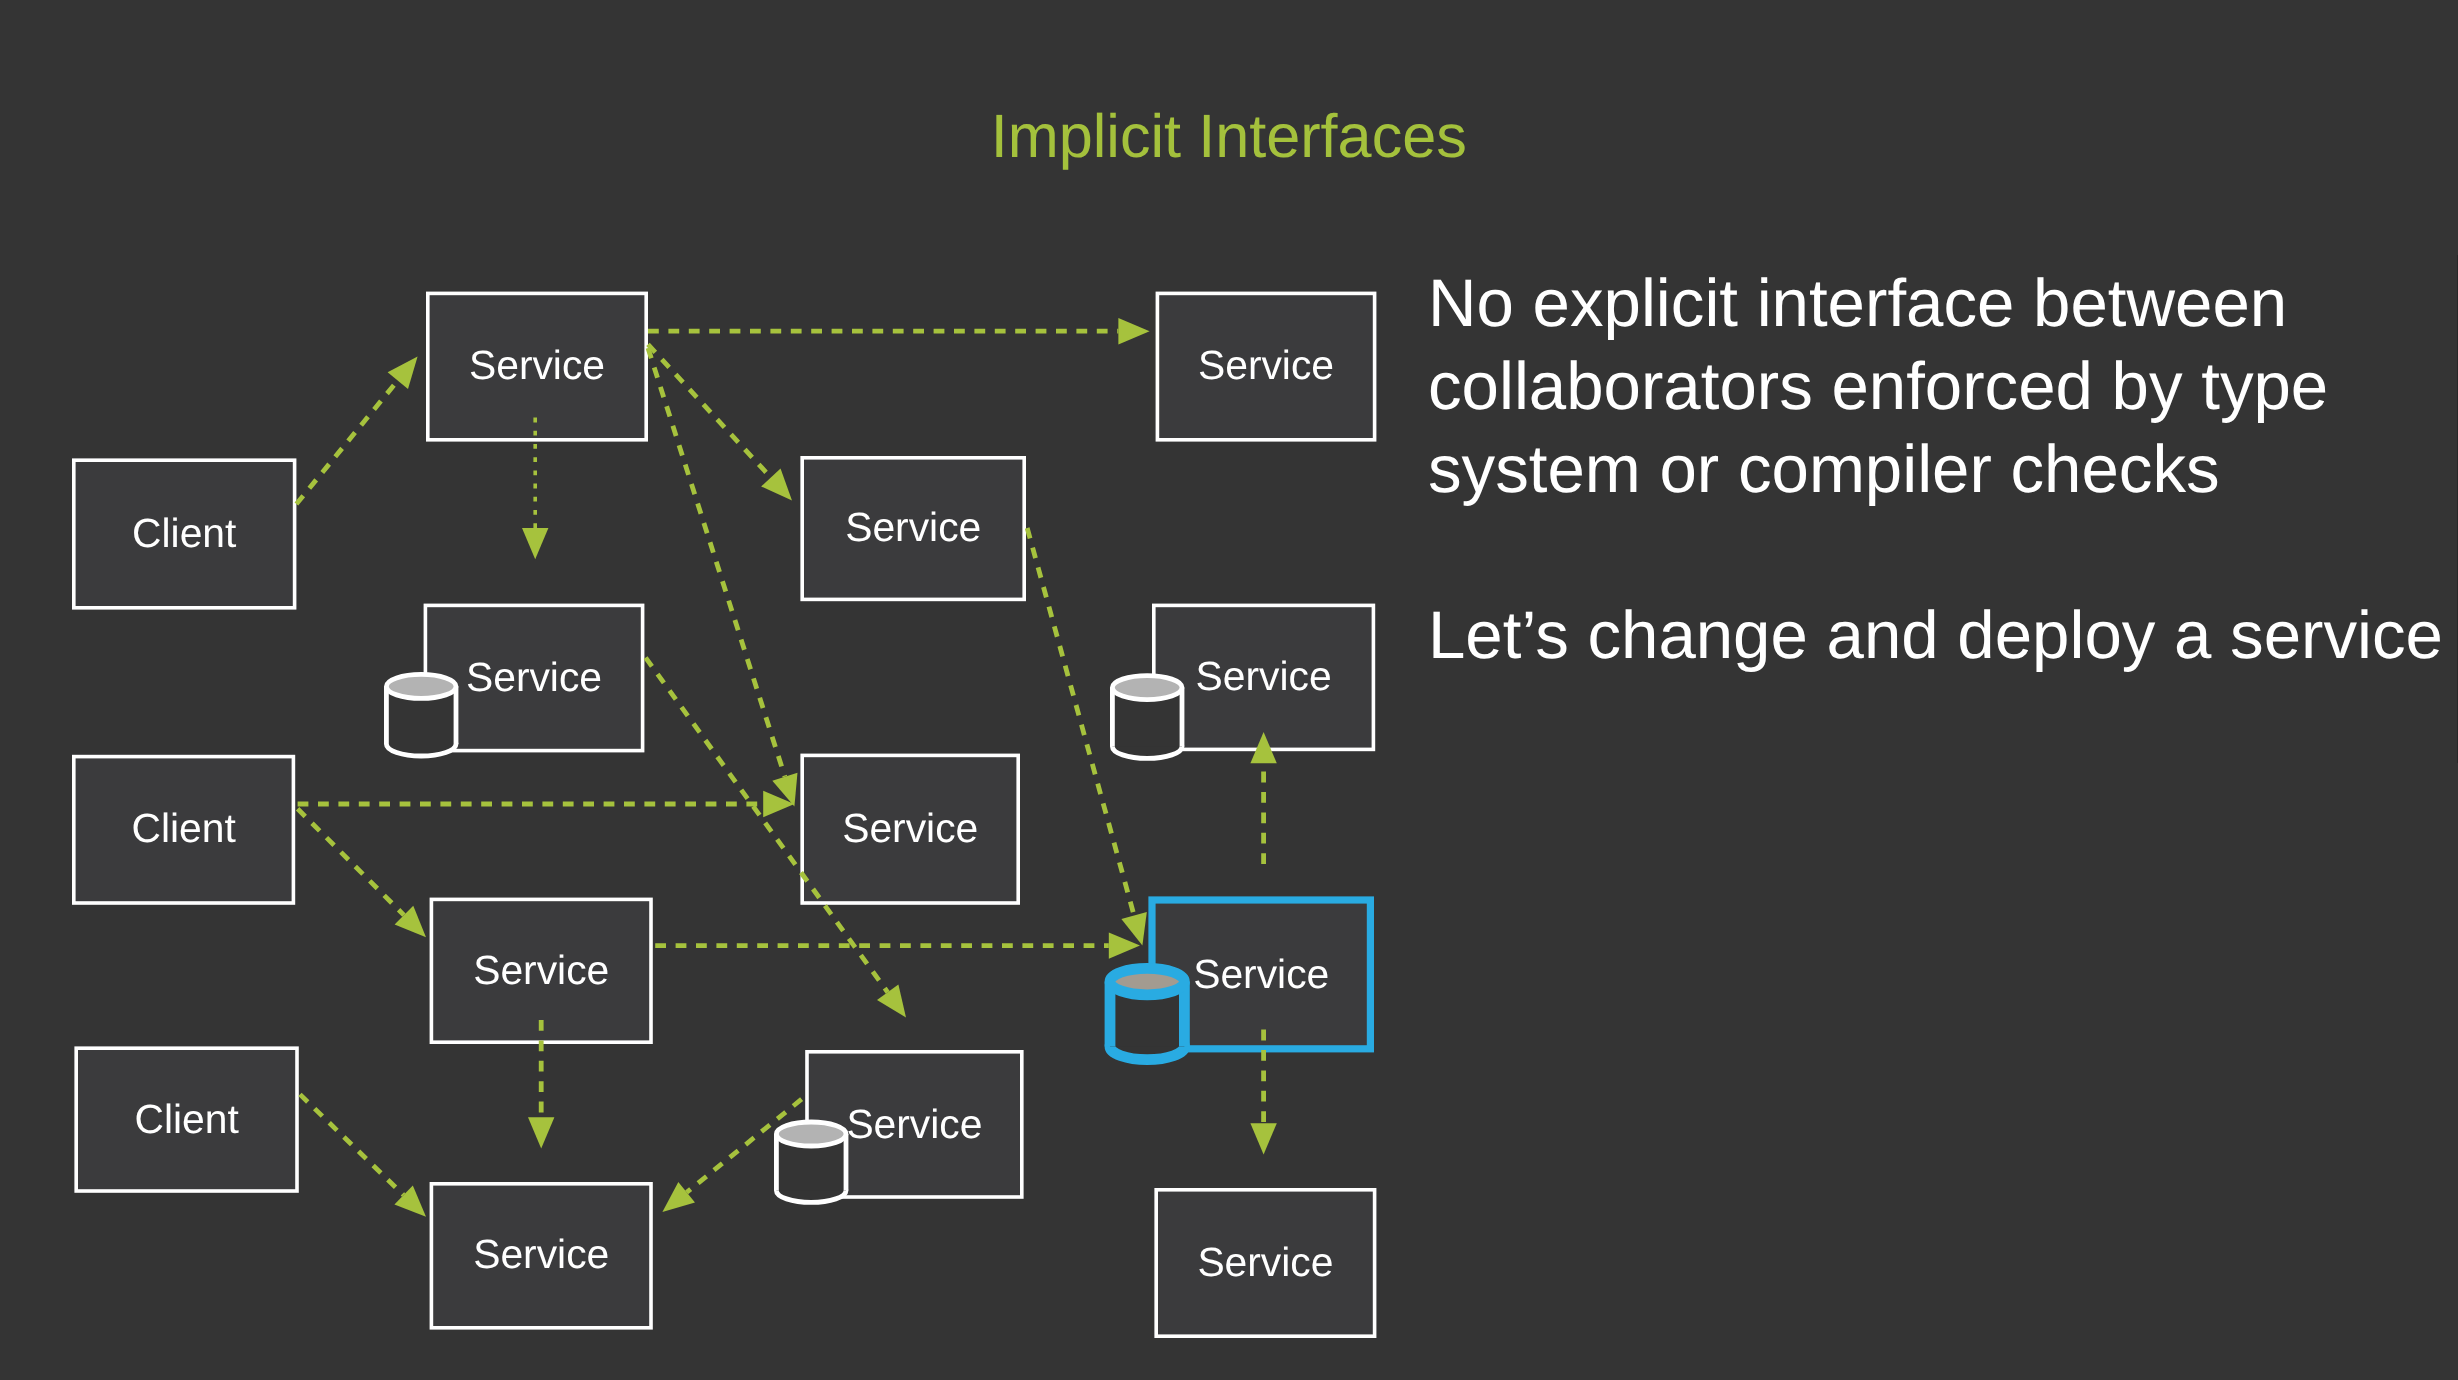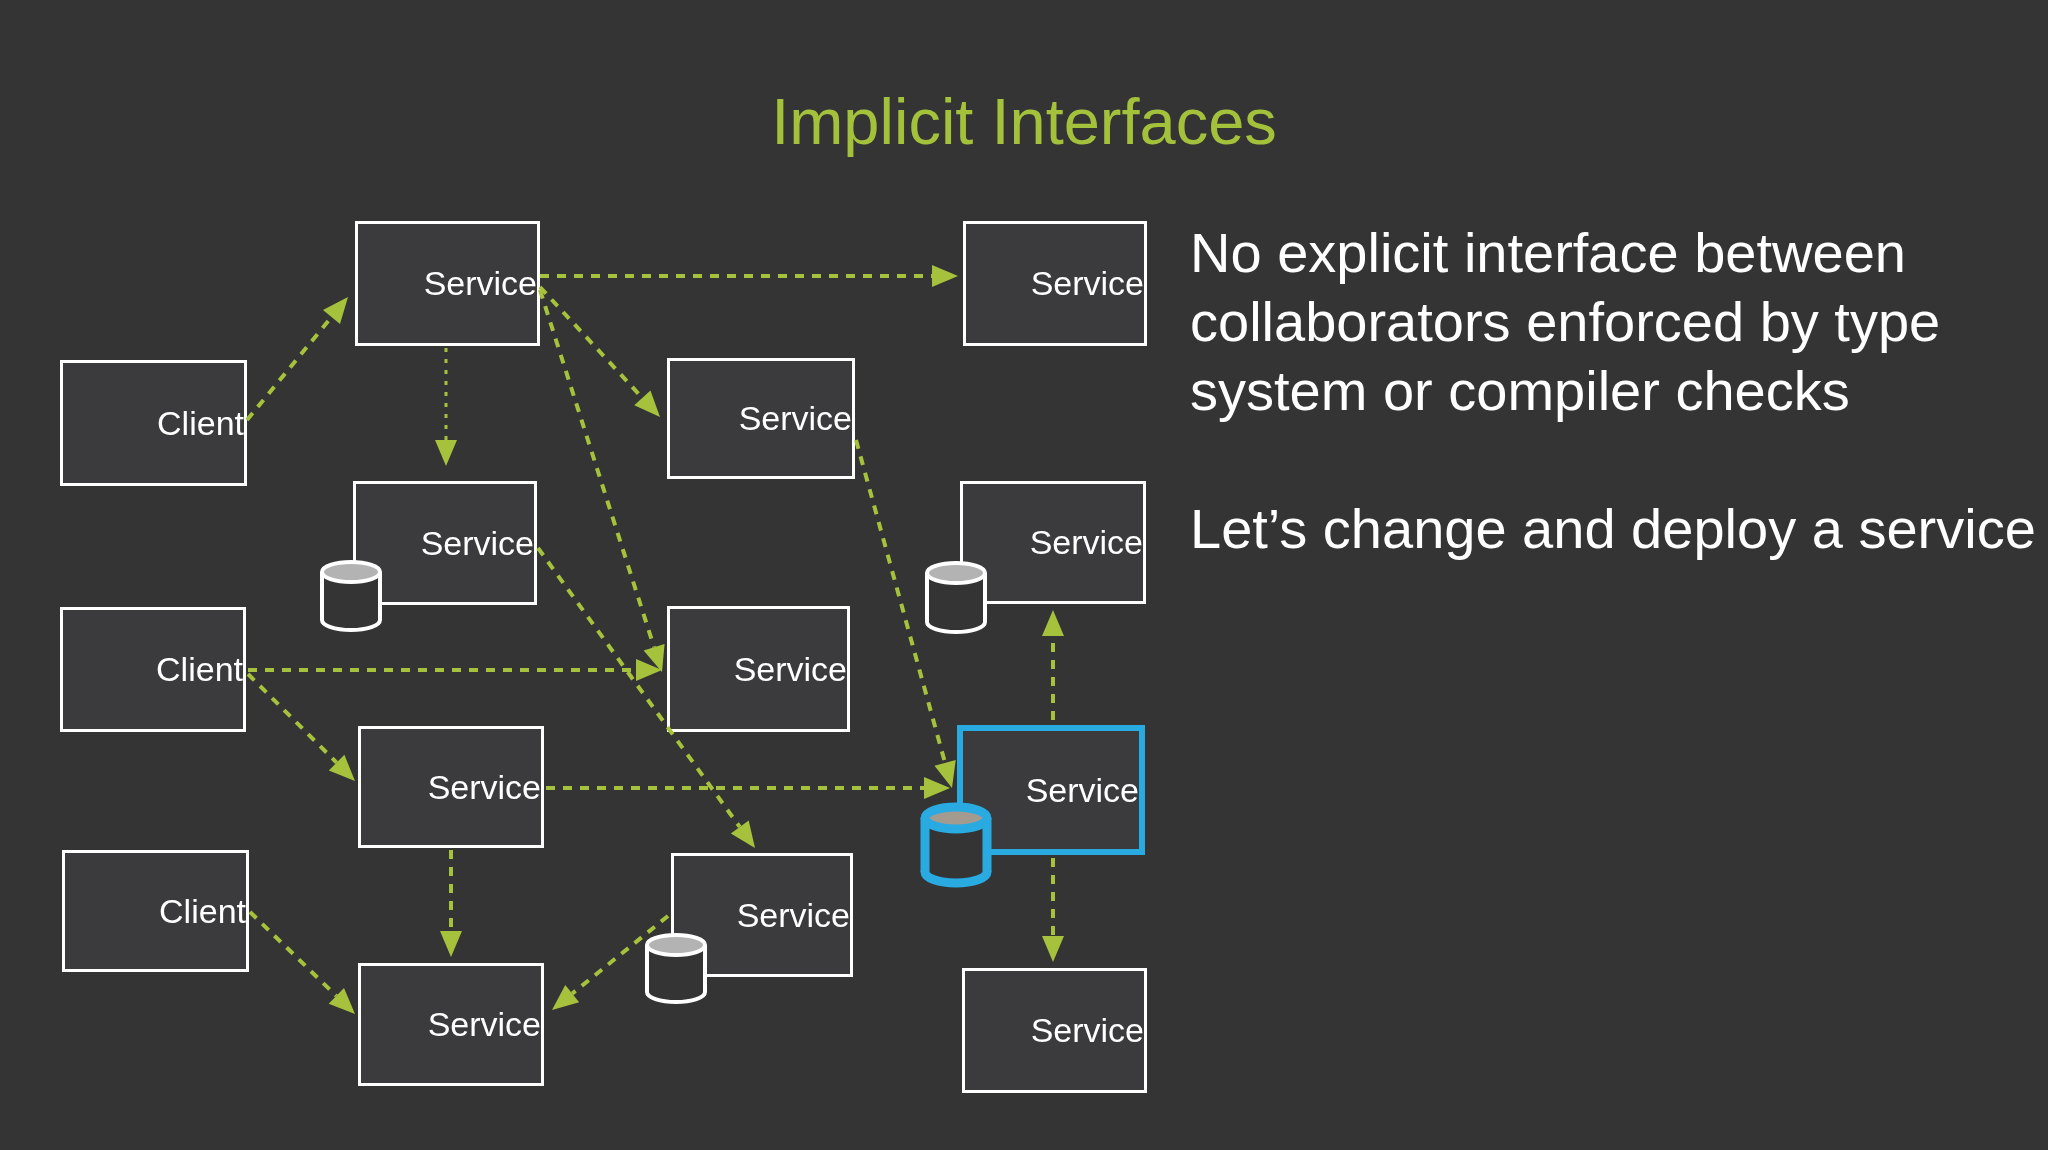--- a/index.html
+++ b/index.html
@@ -6,38 +6,39 @@
   .slide{
     position:relative;
     width:2048px;height:1150px;
     background:#343434;
     overflow:hidden;
     font-family:"Liberation Sans","DejaVu Sans",sans-serif;
   }
   .slide-title{
     position:absolute;top:86px;left:0;width:100%;
     text-align:center;
-    font-size:65px;line-height:1.1;
+    font-size:51px;line-height:1.1;
     letter-spacing:0px;
     color:#a4c13c;
   }
   .notes{
     position:absolute;left:1190px;top:218px;width:860px;
     color:#ffffff;
     font-size:56px;line-height:69px;
   }
   .notes p{margin:0 0 69px 0;padding:0;}
   .node{
     position:absolute;
     box-sizing:border-box;
     border:3px solid #ffffff;
     background:#3b3b3d;
     color:#ffffff;
-    display:flex;align-items:center;justify-content:flex-end;
+    display:flex;align-items:center;justify-content:center;
     font-size:34px;
+    margin-top:22px;
   }
   .node.highlighted{
     border:6px solid #29abe2;
   }
   .node .label{white-space:nowrap;}
   svg.overlay{
     position:absolute;left:0;top:0;
     pointer-events:none;
   }
 </style>

